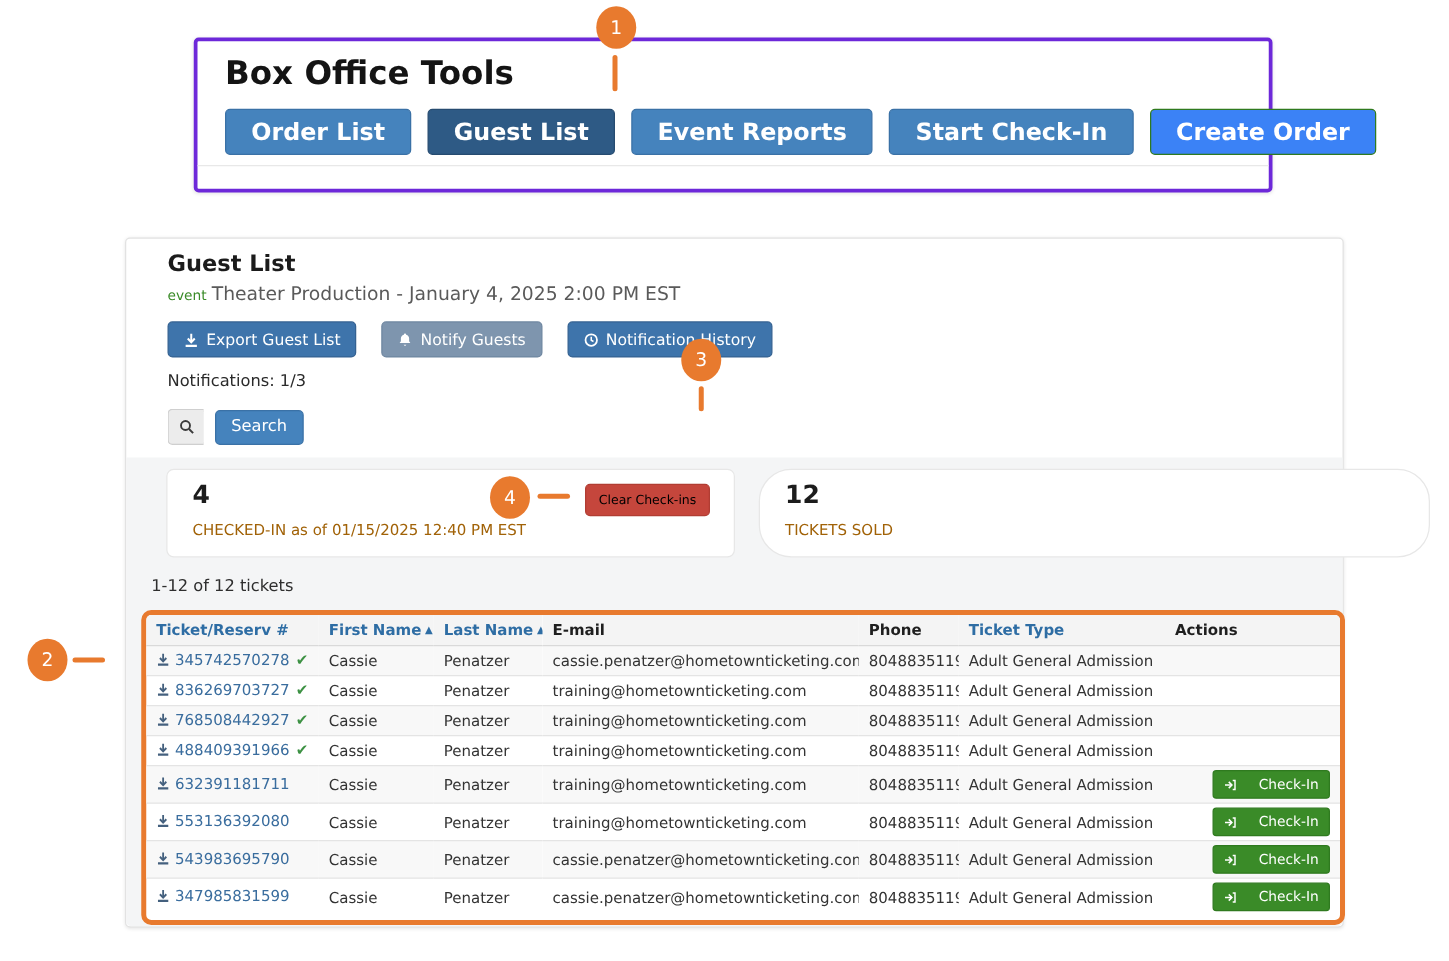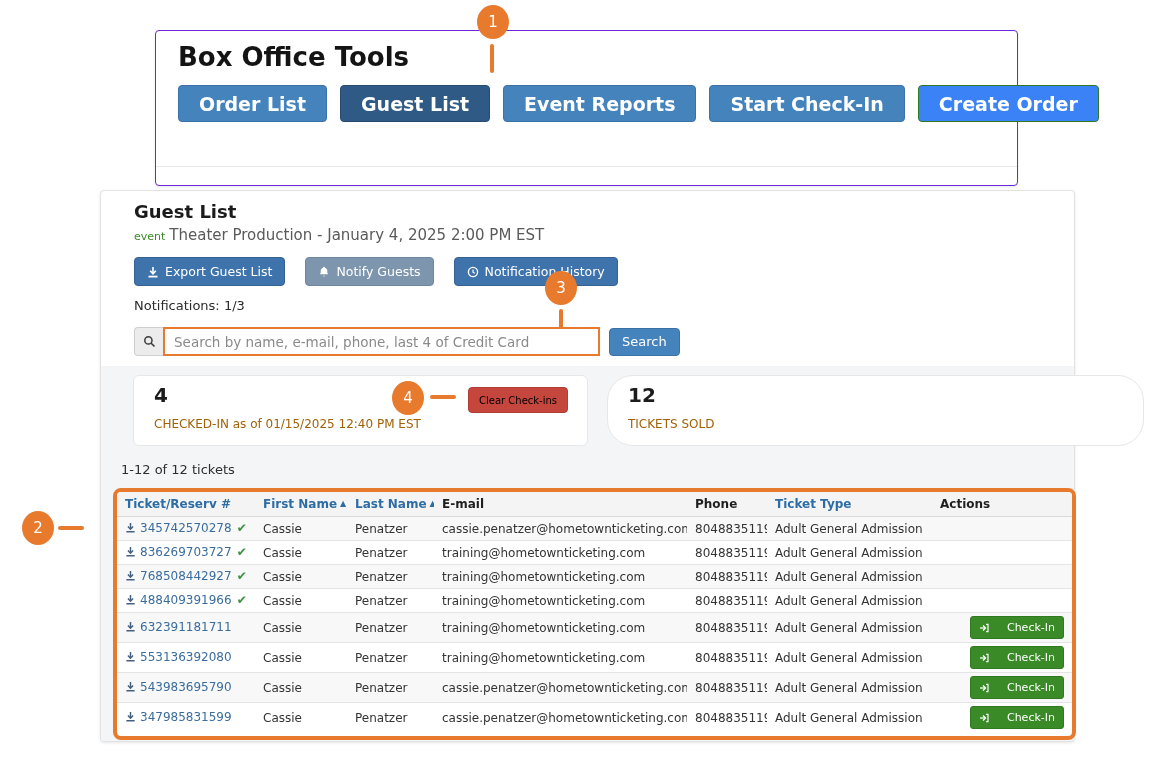--- a/index.html
+++ b/index.html
@@ -4,22 +4,22 @@
 <style>
   * { margin:0; padding:0; box-sizing:border-box; }
   html,body { background:#fff; }
   #canvas {
     position:relative; width:1159px; height:769px; background:#ffffff;
     font-family:"DejaVu Sans","Liberation Sans",sans-serif; color:#333;
     overflow:hidden;
   }
   
   .box-tools {
-    position:absolute; left:155px; top:30px; width:863px; height:156px;
-    background:#fff; border:1px solid #6d28d9; border-radius:4px;
+    position:absolute; left:155px; top:30px; width:863px; height:124px;
+    background:#fff; border:3px solid #6d28d9; border-radius:4px;
     box-shadow:0 1px 3px rgba(0,0,0,.10);
   }
   .bt-title { position:absolute; left:22px; top:11px; font-size:26px; font-weight:bold; color:#141414; }
   .bt-buttons { position:absolute; left:22px; top:54px; display:flex; gap:13px; }
   .btn-lg {
     height:37px; padding:0 20px; border-radius:4px; color:#fff; font-size:19px;
     display:inline-flex; align-items:center; justify-content:center; cursor:pointer; border:1px solid transparent;
     white-space:nowrap;
     font-weight:bold;
   }
@@ -176,21 +176,20 @@
 
     <div class="search-row">
       <div class="search-addon">
         <span>
             <svg width="13" height="13" viewBox="0 0 13 13">
               <circle cx="5.4" cy="5.4" r="3.6" fill="none" stroke="#3a3a3a" stroke-width="1.5"></circle>
               <path d="M8.2 8.2 11.5 11.5" stroke="#3a3a3a" stroke-width="1.6"></path>
             </svg>
           </span>
       </div>
-      <input class="search-input" type="text" placeholder="Search by name, e-mail, phone, last 4 of Credit Card" style="">
       <div class="search-btn">Search</div>
     </div>
 
     <div class="stat-card left">
       <div class="stat-value">4</div>
       <div class="stat-label">CHECKED-IN as of 01/15/2025 12:40 PM EST</div>
       <div class="clear-btn">Clear Check-ins</div>
     </div>
     <div class="stat-card right">
       <div class="stat-value">12</div>

